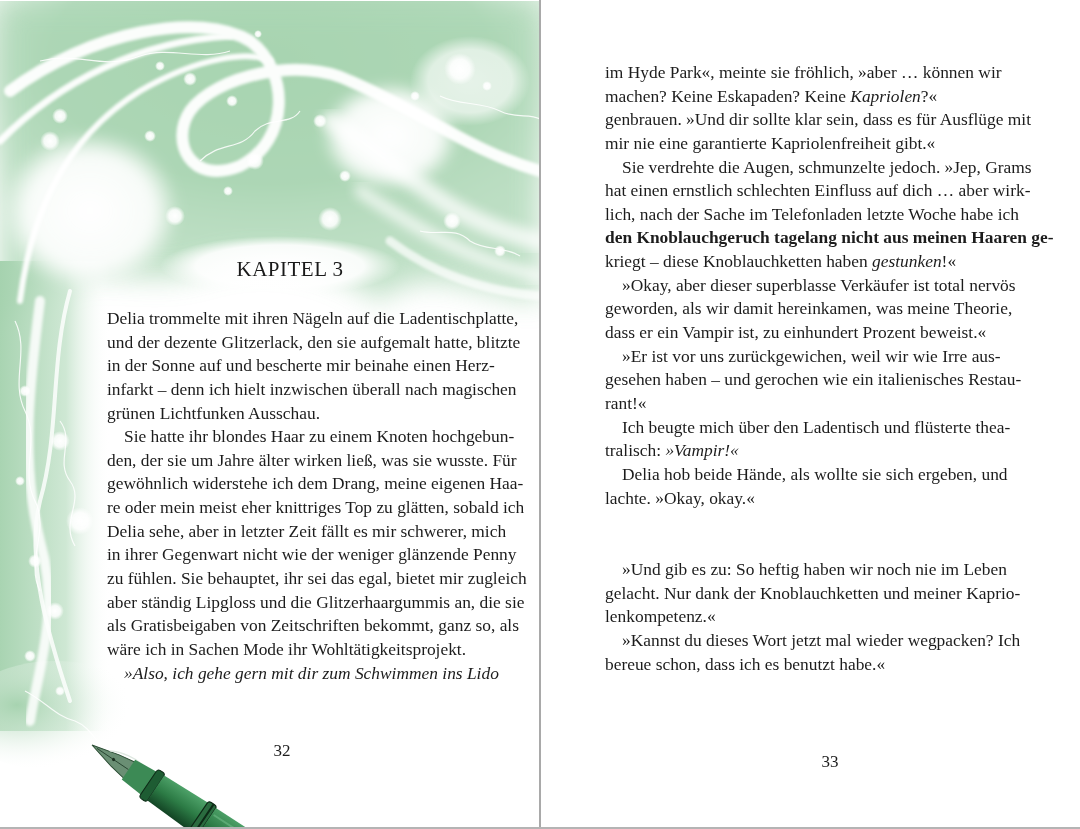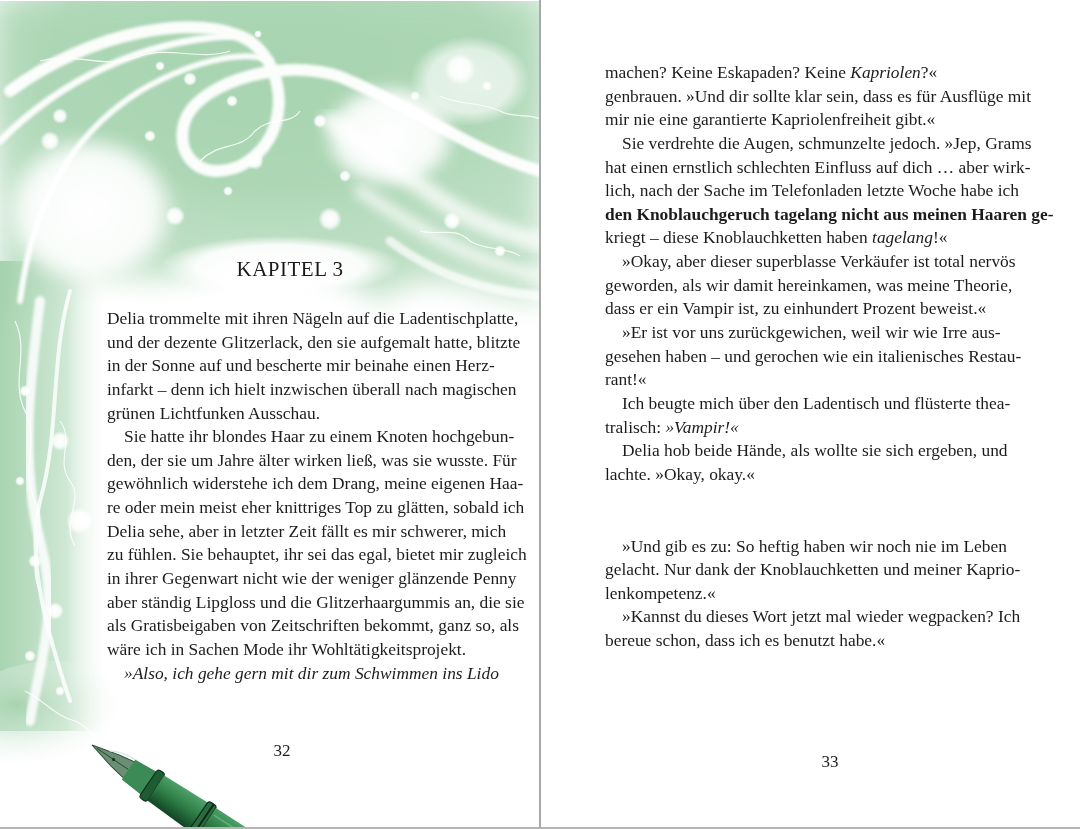--- a/index.html
+++ b/index.html
@@ -181,42 +181,43 @@
         <div class="ln" style="height: 23.65px; white-space: nowrap; text-align: justify; text-align-last: justify;">Delia trommelte mit ihren Nägeln auf die Ladentischplatte,</div>
         <div class="ln" style="height: 23.65px; white-space: nowrap; text-align: justify; text-align-last: justify;">und der dezente Glitzerlack, den sie aufgemalt hatte, blitzte</div>
         <div class="ln" style="height: 23.65px; white-space: nowrap; text-align: justify; text-align-last: justify;">in der Sonne auf und bescherte mir beinahe einen Herz-</div>
         <div class="ln" style="height: 23.65px; white-space: nowrap; text-align: justify; text-align-last: justify;">infarkt – denn ich hielt inzwischen überall nach magischen</div>
         <div class="ln" style="height: 23.65px; white-space: nowrap; text-align: justify; text-align-last: left;">grünen Lichtfunken Ausschau.</div>
         <div class="ln" style="height: 23.65px; white-space: nowrap; text-align: justify; text-align-last: justify; padding-left: 17px;">Sie hatte ihr blondes Haar zu einem Knoten hochgebun-</div>
         <div class="ln" style="height: 23.65px; white-space: nowrap; text-align: justify; text-align-last: justify;">den, der sie um Jahre älter wirken ließ, was sie wusste. Für</div>
         <div class="ln" style="height: 23.65px; white-space: nowrap; text-align: justify; text-align-last: justify;">gewöhnlich widerstehe ich dem Drang, meine eigenen Haa-</div>
         <div class="ln" style="height: 23.65px; white-space: nowrap; text-align: justify; text-align-last: justify;">re oder mein meist eher knittriges Top zu glätten, sobald ich</div>
         <div class="ln" style="height: 23.65px; white-space: nowrap; text-align: justify; text-align-last: justify;">Delia sehe, aber in letzter Zeit fällt es mir schwerer, mich</div>
+        <div class="ln" style="height: 23.65px; white-space: nowrap; text-align: justify; text-align-last: justify;">in ihrer Gegenwart nicht wie der weniger glänzende Penny</div>
         <div class="ln" style="height: 23.65px; white-space: nowrap; text-align: justify; text-align-last: justify;">zu fühlen. Sie behauptet, ihr sei das egal, bietet mir zugleich</div>
-        <div class="ln" style="height: 23.65px; white-space: nowrap; text-align: justify; text-align-last: justify;">in ihrer Gegenwart nicht wie der weniger glänzende Penny</div>
         <div class="ln" style="height: 23.65px; white-space: nowrap; text-align: justify; text-align-last: justify;">aber ständig Lipgloss und die Glitzerhaargummis an, die sie</div>
         <div class="ln" style="height: 23.65px; white-space: nowrap; text-align: justify; text-align-last: justify;">als Gratisbeigaben von Zeitschriften bekommt, ganz so, als</div>
         <div class="ln" style="height: 23.65px; white-space: nowrap; text-align: justify; text-align-last: left;">wäre ich in Sachen Mode ihr Wohltätigkeitsprojekt.</div>
         <div class="ln" style="height: 23.65px; white-space: nowrap; text-align: justify; text-align-last: justify; padding-left: 17px; font-style: italic;">»Also, ich gehe gern mit dir zum Schwimmen ins Lido</div>
       </div>
 
     <div class="page-number pn-left">32</div>
   </div>
 
   <div class="page page-right">
   </div>
   <div class="text-block right-text" id="right-text">
+      <div class="ln" style="height: 23.65px; white-space: nowrap; text-align: justify; text-align-last: justify;">im Hyde Park«, meinte sie fröhlich, »aber … können wir</div>
       <div class="ln" style="height: 23.65px; white-space: nowrap; text-align: justify; text-align-last: left;"><span>machen? Keine Eskapaden? Keine </span><em>Kapriolen</em><span>?«</span></div>
       <div class="ln" style="height: 23.65px; white-space: nowrap; text-align: justify; text-align-last: justify;">genbrauen. »Und dir sollte klar sein, dass es für Ausflüge mit</div>
       <div class="ln" style="height: 23.65px; white-space: nowrap; text-align: justify; text-align-last: left;">mir nie eine garantierte Kapriolenfreiheit gibt.«</div>
       <div class="ln" style="height: 23.65px; white-space: nowrap; text-align: justify; text-align-last: justify; padding-left: 17px;">Sie verdrehte die Augen, schmunzelte jedoch. »Jep, Grams</div>
       <div class="ln" style="height: 23.65px; white-space: nowrap; text-align: justify; text-align-last: justify;">hat einen ernstlich schlechten Einfluss auf dich … aber wirk-</div>
       <div class="ln" style="height: 23.65px; white-space: nowrap; text-align: justify; text-align-last: justify;">lich, nach der Sache im Telefonladen letzte Woche habe ich</div>
       <div class="ln" style="height: 23.65px; white-space: nowrap; text-align: justify; text-align-last: justify; font-weight: bold;">den Knoblauchgeruch tagelang nicht aus meinen Haaren ge-</div>
-      <div class="ln" style="height: 23.65px; white-space: nowrap; text-align: justify; text-align-last: left;"><span>kriegt – diese Knoblauchketten haben </span><em>tagelang</em><span>!«</span></div>
+      <div class="ln" style="height: 23.65px; white-space: nowrap; text-align: justify; text-align-last: left;"><span>kriegt – diese Knoblauchketten haben </span><em>gestunken</em><span>!«</span></div>
       <div class="ln" style="height: 23.65px; white-space: nowrap; text-align: justify; text-align-last: justify; padding-left: 17px;">»Okay, aber dieser superblasse Verkäufer ist total nervös</div>
       <div class="ln" style="height: 23.65px; white-space: nowrap; text-align: justify; text-align-last: justify;">geworden, als wir damit hereinkamen, was meine Theorie,</div>
       <div class="ln" style="height: 23.65px; white-space: nowrap; text-align: justify; text-align-last: left;">dass er ein Vampir ist, zu einhundert Prozent beweist.«</div>
       <div class="ln" style="height: 23.65px; white-space: nowrap; text-align: justify; text-align-last: justify; padding-left: 17px;">»Er ist vor uns zurückgewichen, weil wir wie Irre aus-</div>
       <div class="ln" style="height: 23.65px; white-space: nowrap; text-align: justify; text-align-last: justify;">gesehen haben – und gerochen wie ein italienisches Restau-</div>
       <div class="ln" style="height: 23.65px; white-space: nowrap; text-align: justify; text-align-last: left;">rant!«</div>
       <div class="ln" style="height: 23.65px; white-space: nowrap; text-align: justify; text-align-last: justify; padding-left: 17px;">Ich beugte mich über den Ladentisch und flüsterte thea-</div>
       <div class="ln" style="height: 23.65px; white-space: nowrap; text-align: justify; text-align-last: left;"><span>tralisch: </span><em>»Vampir!«</em><span></span></div>
       <div class="ln" style="height: 23.65px; white-space: nowrap; text-align: justify; text-align-last: justify; padding-left: 17px;">Delia hob beide Hände, als wollte sie sich ergeben, und</div>
       <div class="ln" style="height: 23.65px; white-space: nowrap; text-align: justify; text-align-last: left;">lachte. »Okay, okay.«</div>

